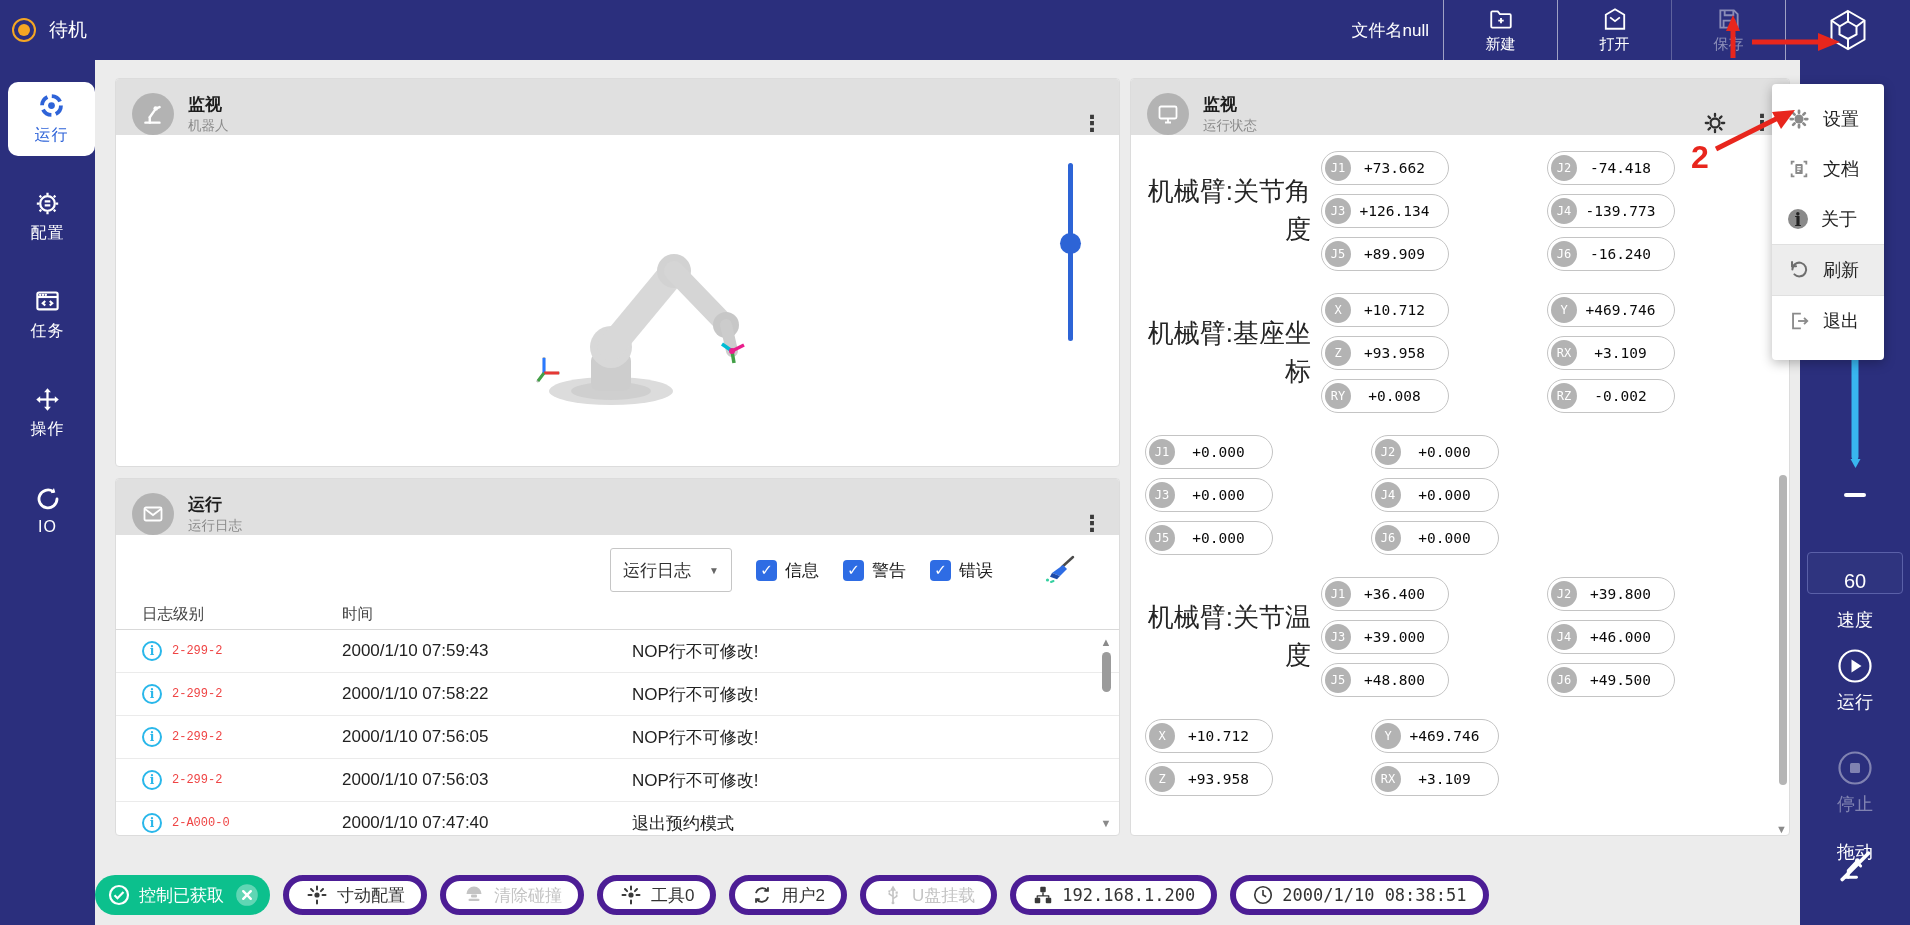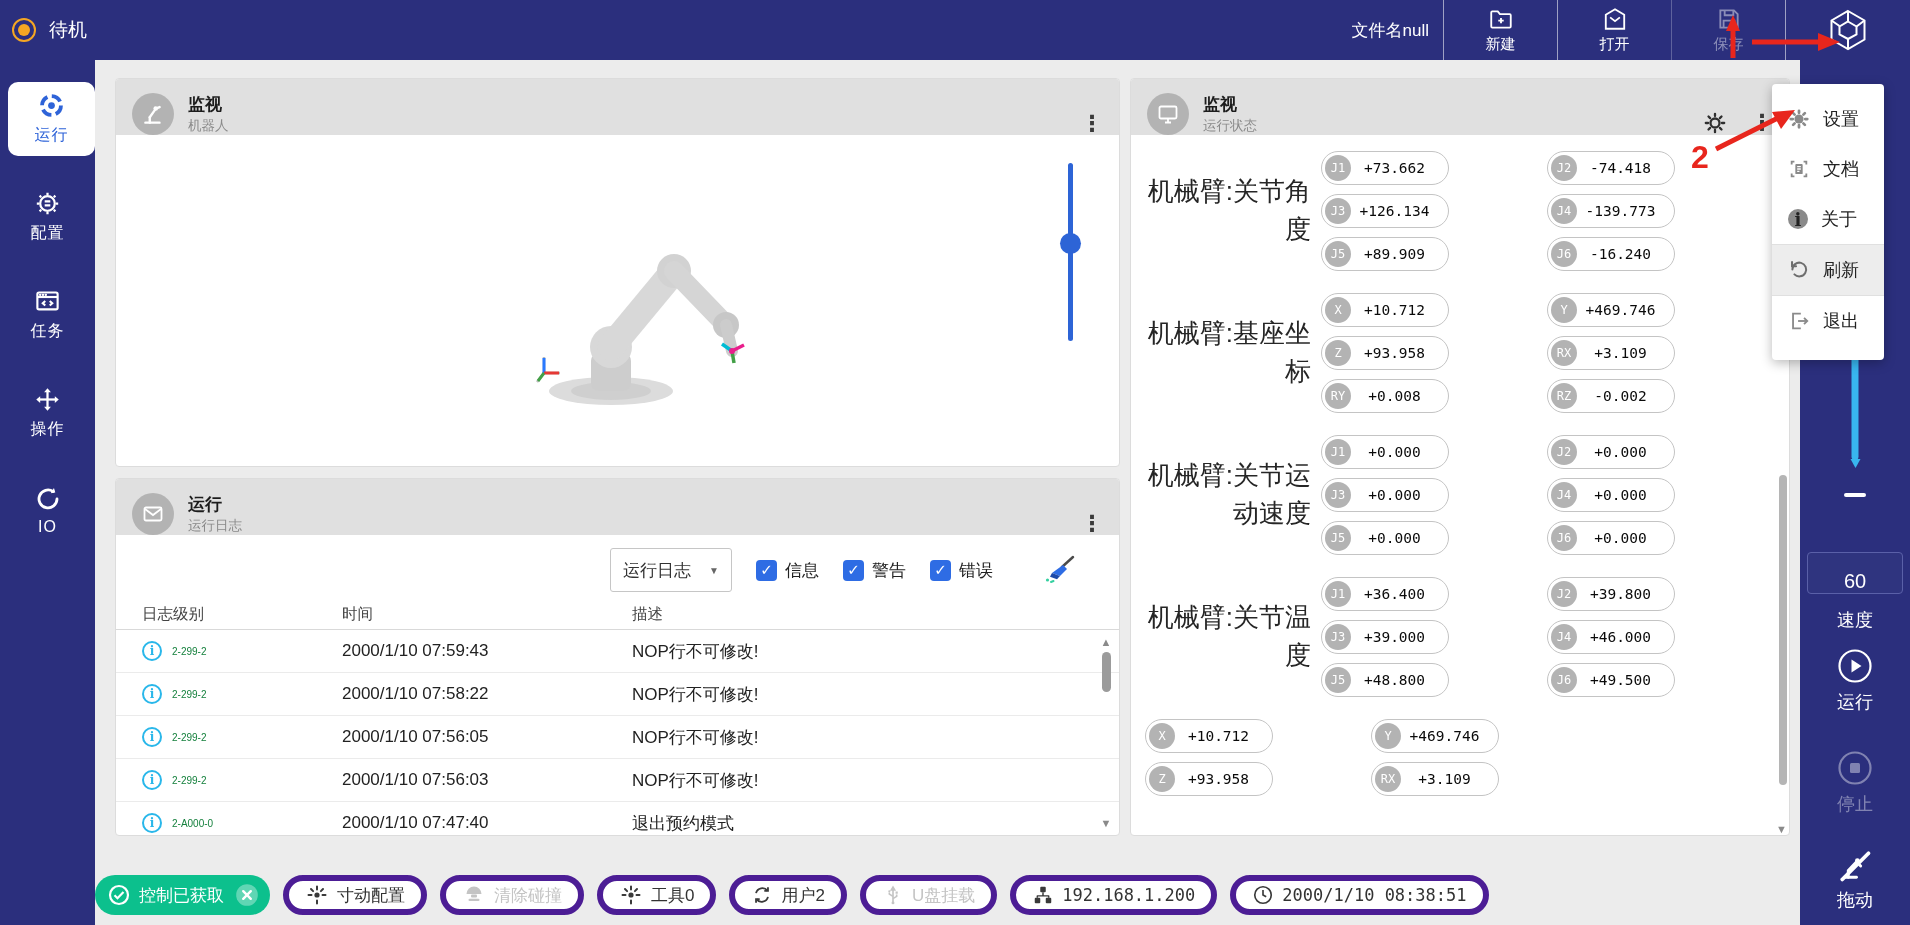--- a/index.html
+++ b/index.html
@@ -53,21 +53,21 @@
   .log-select .caret{font-size:10px;color:#666;}
   .cb-group{display:flex;align-items:center;gap:8px;cursor:pointer;}
   .checkbox{width:21px;height:21px;background:#2e6ce4;border-radius:4px;color:#fff;font-size:15px;display:flex;align-items:center;justify-content:center;}
   .cb-label{font-size:17px;color:#222;}
   .broom{margin-left:26px;cursor:pointer;}
   .log-table-header,.lrow{display:grid;grid-template-columns:200px 290px 1fr 26px;align-items:center;padding-left:26px;}
   .log-table-header{height:30px;font-size:15.5px;color:#444;border-bottom:1px solid #d9d9d9;}
   .lrow{height:42px;border-bottom:1px solid #ebebeb;}
   .lvl{display:flex;align-items:center;gap:10px;}
   .info-ic{width:20px;height:20px;border:2px solid #29b7ea;border-radius:50%;color:#29b7ea;font-size:12px;font-weight:bold;display:flex;align-items:center;justify-content:center;box-sizing:border-box;font-family:"DejaVu Serif",serif;}
-  .lvl-code{font-family:Liberation Sans, sans-serif;font-size:10px;color:#15803d;}
+  .lvl-code{font-family:Liberation Mono, monospace;font-size:12px;color:#ef4444;}
   .ltime{font-size:17px;color:#222;}
   .ldesc{font-size:17px;color:#222;}
   .log-scroll{position:absolute;right:5px;top:158px;bottom:6px;width:16px;display:flex;flex-direction:column;align-items:center;}
   .scr-arrow{font-size:11px;color:#8a8a8a;line-height:1;cursor:pointer;}
   .log-thumb{width:9px;height:40px;background:#9b9b9b;border-radius:5px;margin-top:4px;cursor:pointer;}
   .log-scroll .down{margin-top:auto;}
 
   
   #status-panel{left:1130px;top:78px;width:660px;height:758px;}
   .status-body{position:relative;height:702px;padding:16px 0 0 14px;box-sizing:border-box;overflow:hidden;}
@@ -94,21 +94,21 @@
   .speed-slider:after{content:"";position:absolute;left:50%;transform:translateX(-50%);bottom:-8px;border-left:5px solid transparent;border-right:5px solid transparent;border-top:9px solid #38b6ef;}
   .minus-bar{top:433px;width:22px;height:4px;background:#fff;border-radius:2px;cursor:pointer;}
   .speed-box{top:492px;width:96px;height:42px;border:1px solid #5a60a8;background:#2f347f;border-radius:4px;color:#fff;font-size:20px;display:flex;align-items:flex-end;justify-content:center;box-sizing:border-box;}
   .rail-label{color:#fff;font-size:18px;white-space:nowrap;}
   .lab-speed{top:548px;}
   .btn-run{top:586px;cursor:pointer;}
   .lab-run{top:630px;cursor:pointer;}
   .btn-stop{top:688px;opacity:.4;cursor:pointer;}
   .lab-stop{top:732px;opacity:.4;}
   .btn-drag{top:788px;cursor:pointer;}
-  .lab-drag{top:828px;}
+  .lab-drag{top:780px;}
 
   
   .bottombar{position:absolute;left:95px;top:845px;width:1705px;height:80px;display:flex;align-items:flex-start;justify-content:flex-start;gap:13px;padding:30px 14px 0 0;box-sizing:border-box;}
   .pill{height:40px;border-radius:20px;background:#fff;border:6px solid #4c1d95;display:flex;align-items:center;gap:8px;padding:0 16px;font-size:17px;color:#333;box-sizing:border-box;cursor:pointer;white-space:nowrap;}
   .pill .picon{color:#3a3a3a;}
   .pill.disabled{color:#c4c4c4;}
   .pill.disabled .picon{color:#c4c4c4;}
   .pill.green{background:#0cc08d;border:none;color:#fff;padding:0 10px 0 12px;}
   .pill .xwrap{margin-left:2px;display:flex;cursor:pointer;}
 
@@ -309,21 +309,20 @@
           <path d="M9 18l8 3-3 3.2-7-2.4z" fill="#1d49a8"></path>
           <circle cx="4.5" cy="25" r="1.6" fill="#35d0a0"></circle>
           <path d="M8 27l2.5-1" stroke="#35d0a0" stroke-width="2" stroke-linecap="round"></path>
         </svg>
     </span>
   </div>
 
   <div class="log-table-header">
     <span>日志级别</span>
     <span>时间</span>
-    <span>描述</span>
     <span></span>
   </div>
   <div class="log-rows">
       <div class="lrow">
     <span class="lvl">
       <span class="info-ic">i</span>
       <span class="lvl-code">2-299-2</span>
     </span>
     <span class="ltime">2000/1/10 07:59:43</span>
     <span class="ldesc">NOP行不可修改!</span>
@@ -450,21 +449,20 @@
     <span class="vbadge">RY</span>
     <span class="vval">+0.008</span>
   </div>
             <div class="vpill">
     <span class="vbadge">RZ</span>
     <span class="vval">-0.002</span>
   </div>
           </div>
   </div>
         <div class="sgroup">
-    <div class="glabel">机械臂:关节运动速度</div>
     <div class="pgrid">
             <div class="vpill">
     <span class="vbadge">J1</span>
     <span class="vval">+0.000</span>
   </div>
             <div class="vpill">
     <span class="vbadge">J2</span>
     <span class="vval">+0.000</span>
   </div>
             <div class="vpill">

